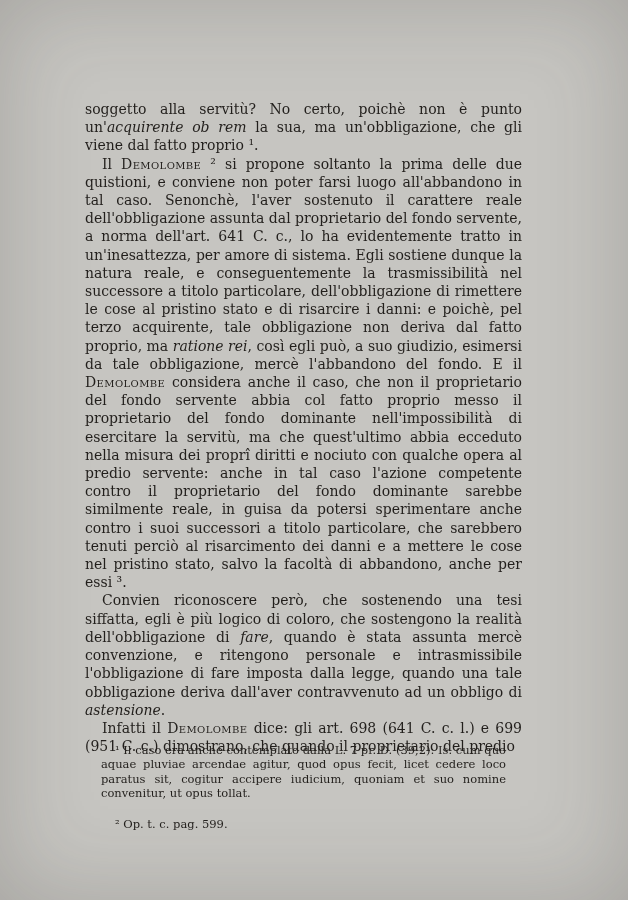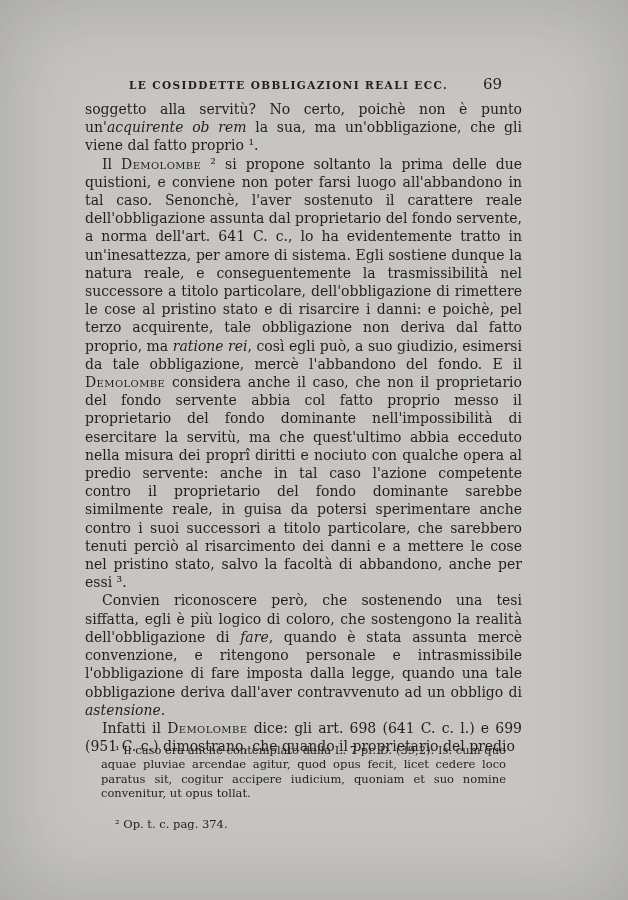--- a/index.html
+++ b/index.html
@@ -60,29 +60,25 @@
     text-align: justify;
     font-size: 11.5px;
     line-height: 14.4px;
   }
   .footnotes p { margin: 16px; text-indent: 14px; }
 </style>
 </head>
 <body>
 
 <div class="page">
-  <div class="header">
-    <div class="running-title">LE COSIDDETTE OBBLIGAZIONI REALI ECC.</div>
-    <div class="page-number">69</div>
-  </div>
 
   <div class="body-text">
       <p><span>soggetto alla servitù?  No certo, poichè non è punto un'</span><span class="italic">acquirente ob rem</span><span> la sua, ma un'obbligazione, che gli viene dal fatto proprio ¹.</span></p>
       <p class="indent"><span>Il </span><span class="smallcaps">Demolombe</span><span> ² si propone soltanto la prima delle due quistioni, e conviene non poter farsi luogo all'abbandono in tal caso.  Senonchè, l'aver sostenuto il carattere reale dell'obbligazione assunta dal proprietario del fondo servente, a norma dell'art. 641 C. c., lo ha evidentemente tratto in un'inesattezza, per amore di sistema.  Egli sostiene dunque la natura reale, e conseguentemente la trasmissibilità nel successore a titolo particolare, dell'obbligazione di rimettere le cose al pristino stato e di risarcire i danni: e poichè, pel terzo acquirente, tale obbligazione non deriva dal fatto proprio, ma </span><span class="italic">ratione rei</span><span>, così egli può, a suo giudizio, esimersi da tale obbligazione, mercè l'abbandono del fondo.  E il </span><span class="smallcaps">Demolombe</span><span> considera anche il caso, che non il proprietario del fondo servente abbia col fatto proprio messo il proprietario del fondo dominante nell'impossibilità di esercitare la servitù, ma che quest'ultimo abbia ecceduto nella misura dei proprî diritti e nociuto con qualche opera al predio servente: anche in tal caso l'azione competente contro il proprietario del fondo dominante sarebbe similmente reale, in guisa da potersi sperimentare anche contro i suoi successori a titolo particolare, che sarebbero tenuti perciò al risarcimento dei danni e a mettere le cose nel pristino stato, salvo la facoltà di abbandono, anche per essi ³.</span></p>
       <p class="indent"><span>Convien riconoscere però, che sostenendo una tesi siffatta, egli è più logico di coloro, che sostengono la realità dell'obbligazione di </span><span class="italic">fare</span><span>, quando è stata assunta mercè convenzione, e ritengono personale e intrasmissibile l'obbligazione di fare imposta dalla legge, quando una tale obbligazione deriva dall'aver contravvenuto ad un obbligo di </span><span class="italic">astensione</span><span>.</span></p>
       <p class="indent"><span>Infatti il </span><span class="smallcaps">Demolombe</span><span> dice: gli art. 698 (641 C. c. l.) e 699 (951 C. c.) dimostrano, che quando il proprietario del predio</span></p>
     </div>
 
   <div class="footnotes">
       <p><span>¹ Il caso era anche contemplato dalla L. 7 pr. D. (39,2): Is. cum quo aquae pluviae arcendae agitur, quod opus fecit, licet cedere loco paratus sit, cogitur accipere iudicium, quoniam et suo nomine convenitur, ut opus tollat.</span></p>
-      <p><span>² Op. t. c. pag. 374.</span></p>
+      <p><span>² Op. t. c. pag. 599.</span></p>
     </div>
 </div>
 
 </body></html>

